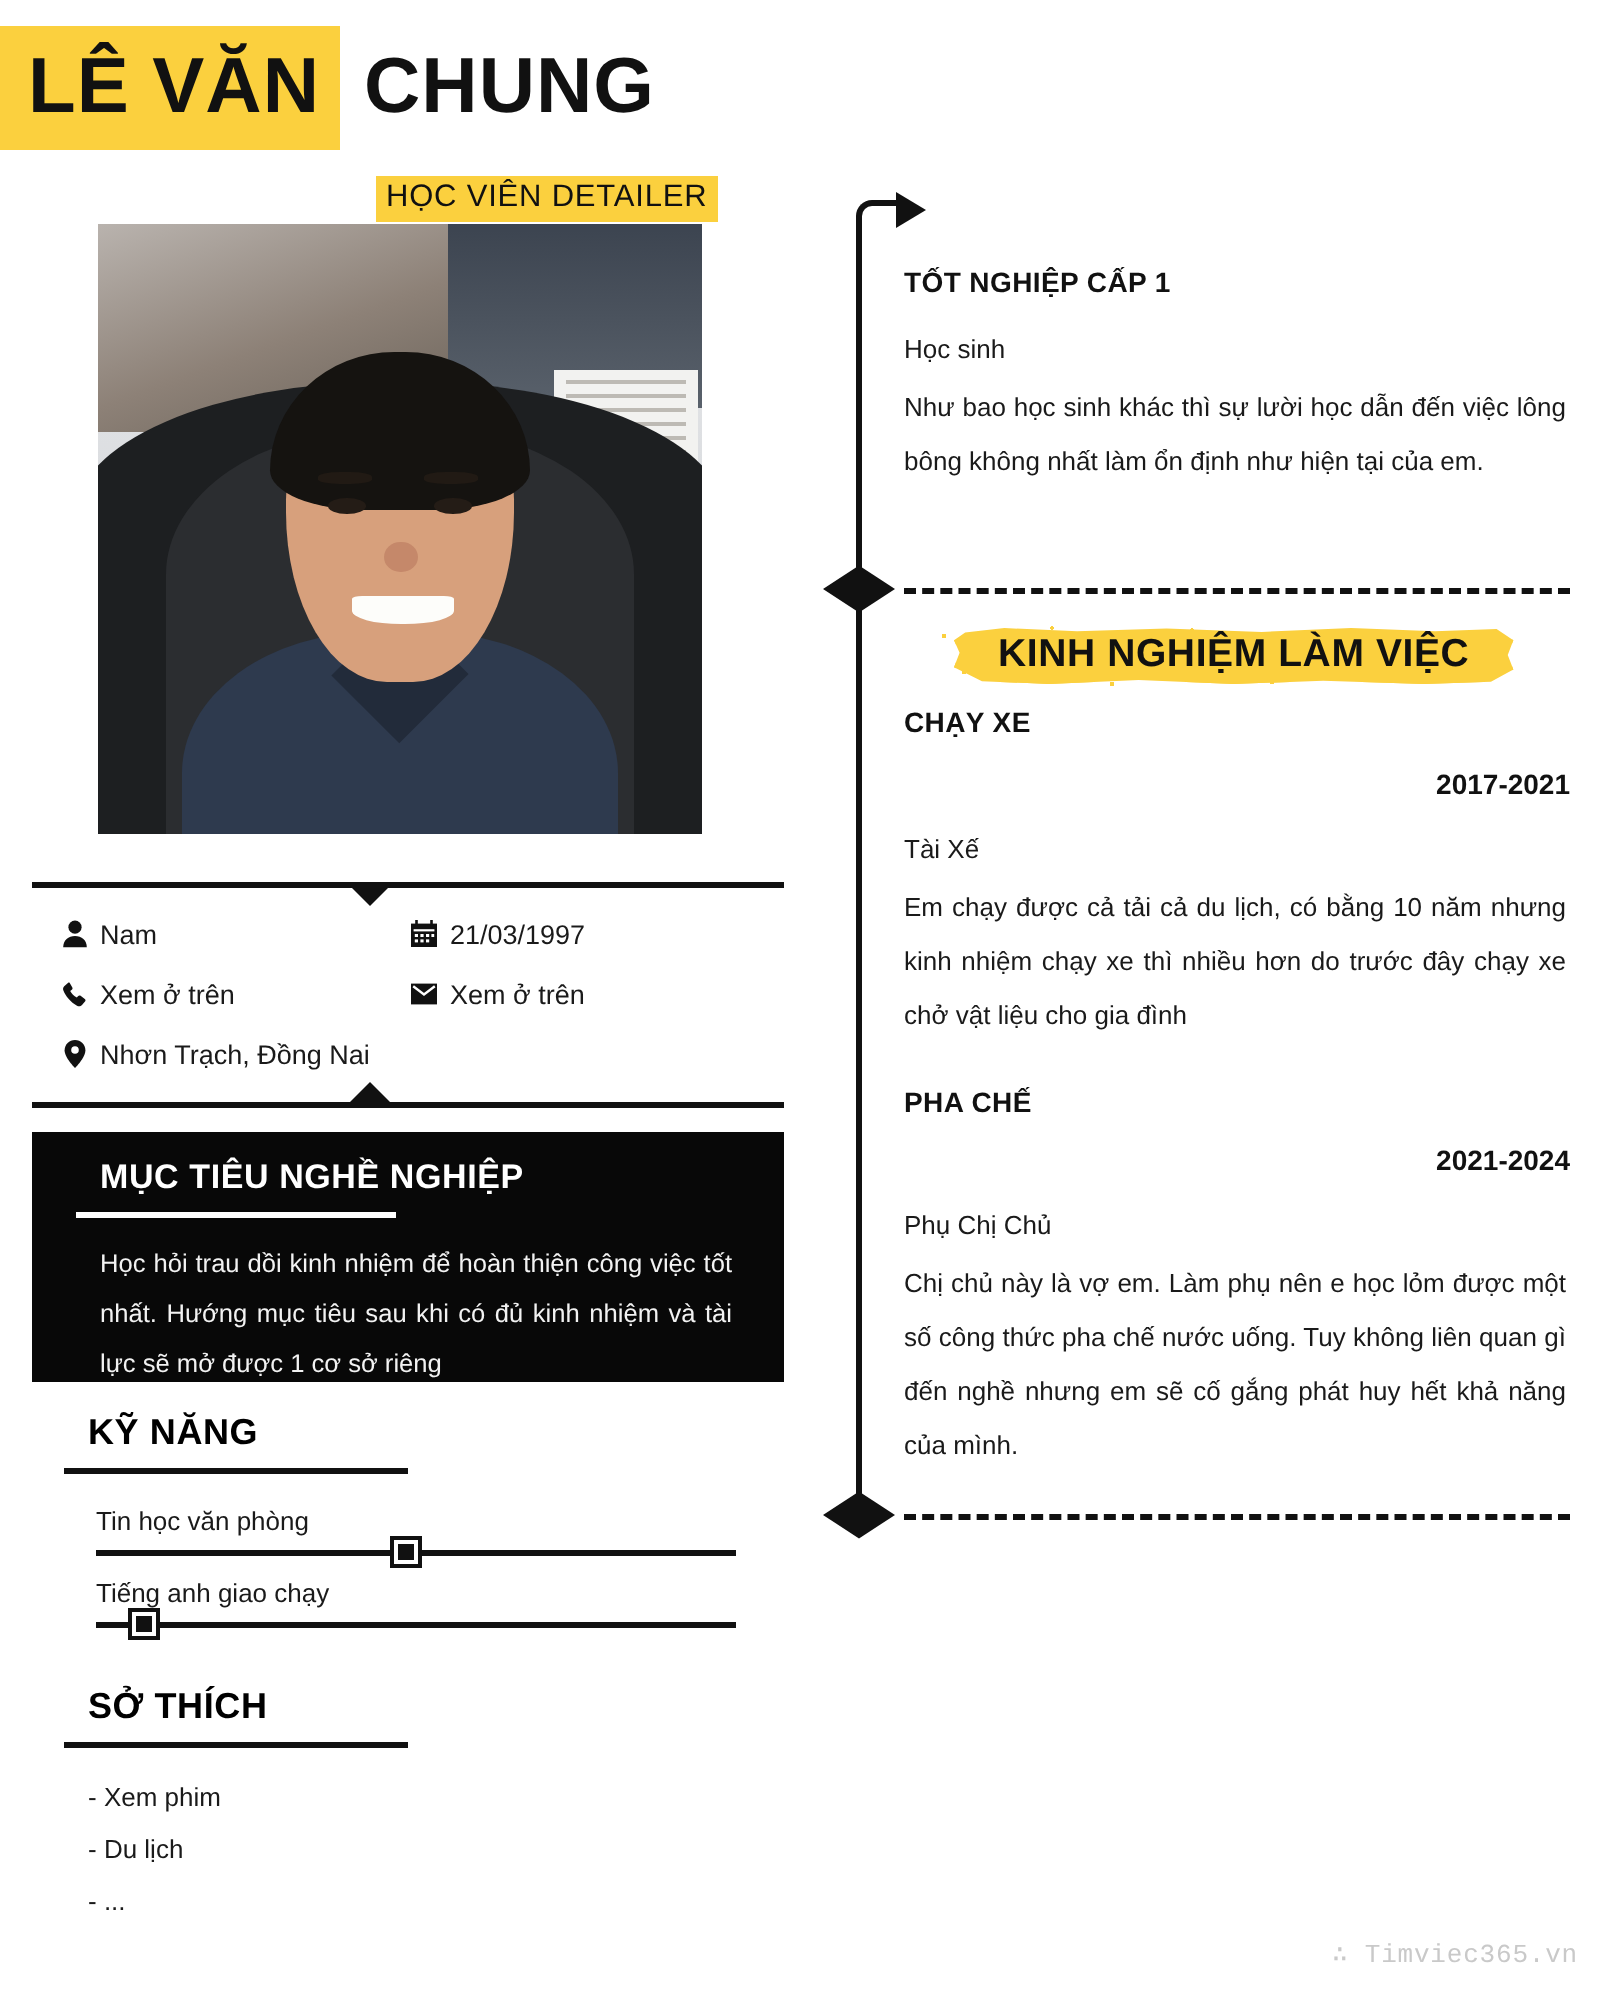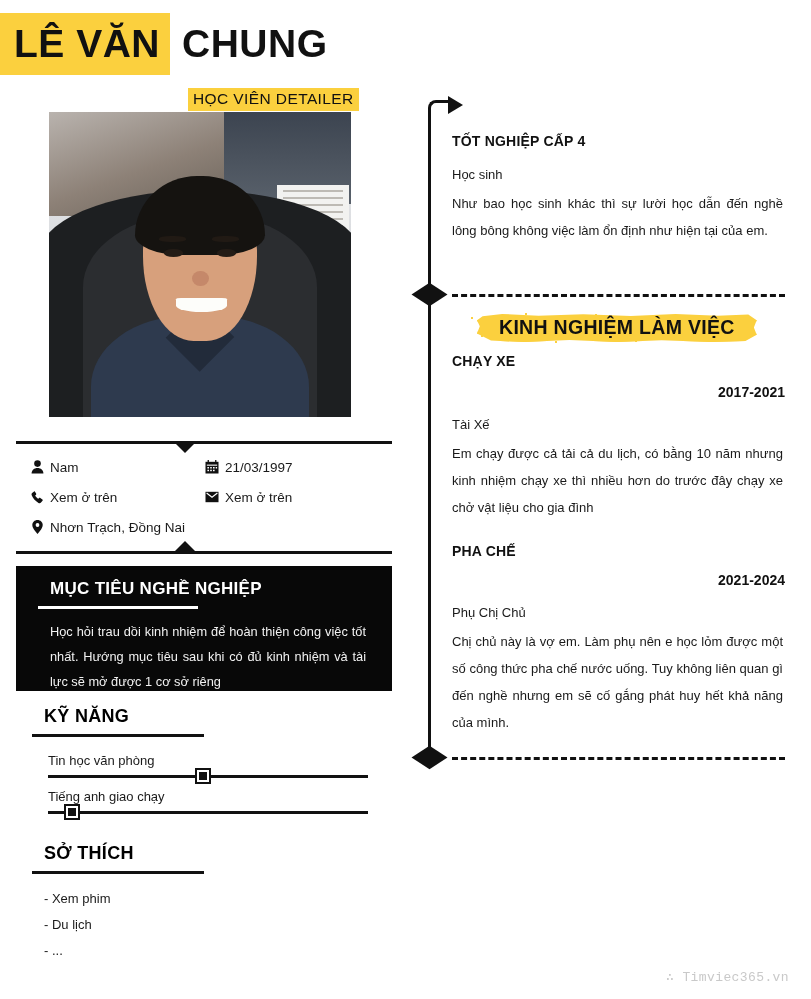--- a/index.html
+++ b/index.html
@@ -281,23 +281,23 @@
   <div class="hb" style="top:943px;">- ...</div>
 
   <div class="tl-elbow"></div>
   <div class="tl-arrow"></div>
   <div class="tl-line"></div>
   <div class="tl-dia" style="top:284px;"></div>
   <div class="tl-dash" style="top:294px;"></div>
   <div class="tl-dia" style="top:747px;"></div>
   <div class="tl-dash" style="top:757px;"></div>
 
-  <div class="r-sub" style="left:452px; top:133px;">TỐT NGHIỆP CẤP 4</div>
+  <div class="r-sub" style="left:452px; top:133px;">TỐT NGHIỆP CẤP 1</div>
   <div class="r-role" style="left:452px; top:167px;">Học sinh</div>
-  <div class="r-desc" style="left:452px; top:190px; width:331px;">Như bao học sinh khác thì sự lười học dẫn đến nghề lông bông không việc làm ổn định như hiện tại của em.</div>
+  <div class="r-desc" style="left:452px; top:190px; width:331px;">Như bao học sinh khác thì sự lười học dẫn đến việc lông bông không nhất làm ổn định như hiện tại của em.</div>
 
   <div class="rsec-h" style="left:477px; top:312px;">
     <div class="brush">
       <span>KINH NGHIỆM LÀM VIỆC</span>
     </div>
   </div>
 
   <div class="r-sub" style="left:452px; top:353px;">CHẠY XE</div>
   <div class="r-date" style="top:384px;">2017-2021</div>
   <div class="r-role" style="left:452px; top:417px;">Tài Xế</div>

